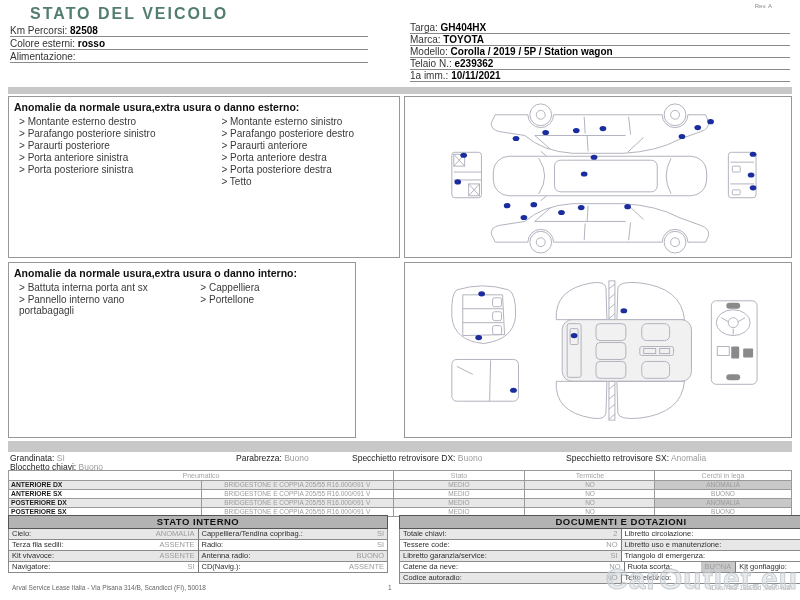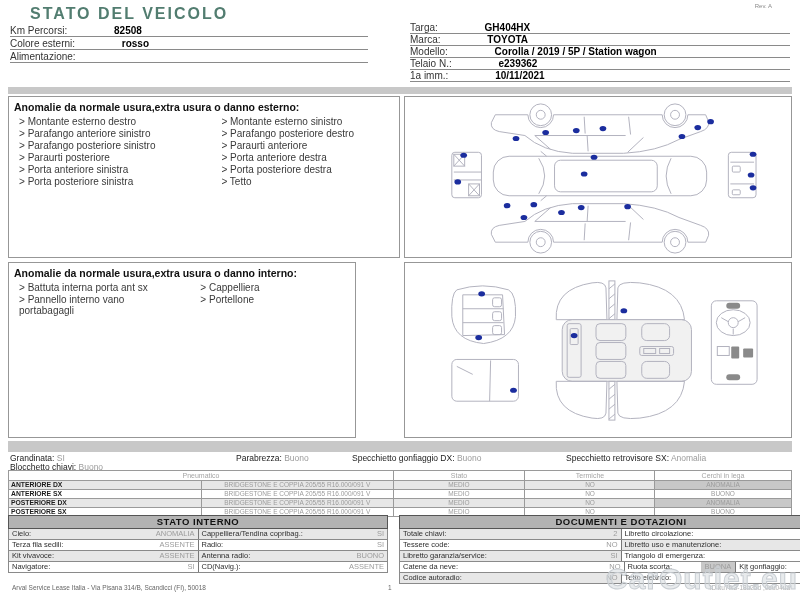--- a/index.html
+++ b/index.html
@@ -4,21 +4,21 @@
 <style>
   html,body{margin:0;padding:0;background:#fff;}
   .page{position:relative;width:800px;height:600px;background:#ffffff;
         font-family:"Liberation Sans",sans-serif;overflow:hidden;color:#222;}
   
   .title{position:absolute;left:30px;top:5px;font-size:16px;font-weight:bold;
          letter-spacing:2px;color:#527d70;}
   .rev{position:absolute;right:28px;top:3px;font-size:6px;color:#8a8a8a;}
   .fieldrow{position:absolute;border-bottom:1px solid #8a8a8a;font-size:10px;color:#333;
             white-space:nowrap;overflow:hidden;}
-  .fieldrow b{color:#000;margin-left:44px;}
+  .fieldrow b{color:#000;}
   
   .band{position:absolute;left:8px;width:784px;background:#c8c8c8;}
   
   .panel{position:absolute;border:1px solid #979797;background:#fff;box-sizing:border-box;}
   .panel-title{font-weight:bold;font-size:10.5px;color:#101010;padding:4px 2px 2px 5px;}
   .cols{display:flex;font-size:10px;color:#3a3a3a;line-height:11px;}
   ul.alist{list-style:none;margin:1px 0 0 0;padding:0 0 0 10px;}
   ul.alist li::before{content:"> ";}
   ul.alist li{margin-bottom:1px;}
   
@@ -78,21 +78,20 @@
   <div class="fieldrow" style="left:410px;top:58px;width:380px;"><span>Telaio N.: </span><b>e239362</b></div>
   <div class="fieldrow" style="left:410px;top:70px;width:380px;"><span>1a imm.: </span><b>10/11/2021</b></div>
 
   <div class="band" style="top:87px;height:7px;"></div>
 
   <div class="panel" style="left:8px;top:96px;width:392px;height:162px;">
     <div class="panel-title">Anomalie da normale usura,extra usura o danno esterno:</div>
     <div class="cols">
       <ul class="alist" style="width:195px;">
         <li>Montante esterno destro</li>
-        <li>Parafango anteriore sinistro</li>
         <li>Parafango posteriore sinistro</li>
         <li>Paraurti posteriore</li>
         <li>Porta anteriore sinistra</li>
         <li>Porta posteriore sinistra</li>
       </ul>
       <ul class="alist" style="width:180px;">
         <li>Montante esterno sinistro</li>
         <li>Parafango posteriore destro</li>
         <li>Paraurti anteriore</li>
         <li>Porta anteriore destra</li>
@@ -220,21 +219,21 @@
           <ellipse cx="220" cy="48" rx="3.4" ry="2.6"></ellipse>
           <ellipse cx="170" cy="73" rx="3.4" ry="2.6"></ellipse>
         </g>
     </svg>
   </div>
 
   <div class="band" style="top:441px;height:11px;"></div>
 
   <div class="sum" style="left:10px;top:453px;"><span class="lbl">Grandinata: </span><span class="val">SI</span></div>
   <div class="sum" style="left:228px;top:453px;padding-left:8px;"><span class="lbl">Parabrezza: </span><span class="val">Buono</span></div>
-  <div class="sum" style="left:352px;top:453px;"><span class="lbl">Specchietto gonfiaggio DX: </span><span class="val">Buono</span></div>
+  <div class="sum" style="left:352px;top:453px;"><span class="lbl">Specchietto retrovisore DX: </span><span class="val">Buono</span></div>
   <div class="sum" style="left:566px;top:453px;"><span class="lbl">Specchietto retrovisore SX: </span><span class="val">Anomalia</span></div>
   <div class="sum" style="left:10px;top:462px;"><span class="lbl">Blocchetto chiavi: </span><span class="val">Buono</span></div>
 
   <table class="tiretable">
     <tbody>
         <tr class="th">
       <td colspan="2" style="width:380px;">Pneumatico</td>
       <td style="width:126px;">Stato</td>
       <td style="width:126px;">Termiche</td>
     </tr>

